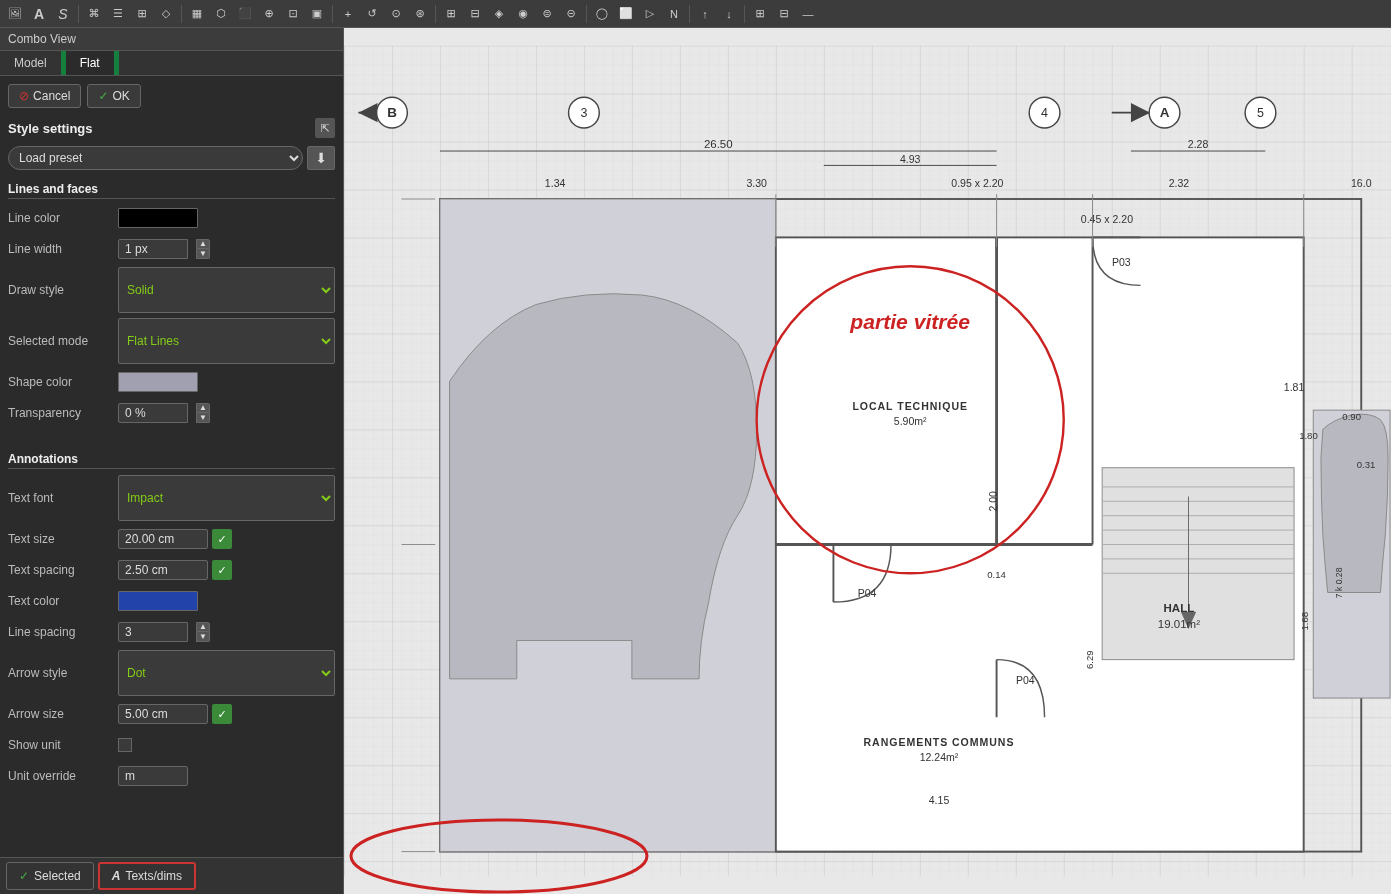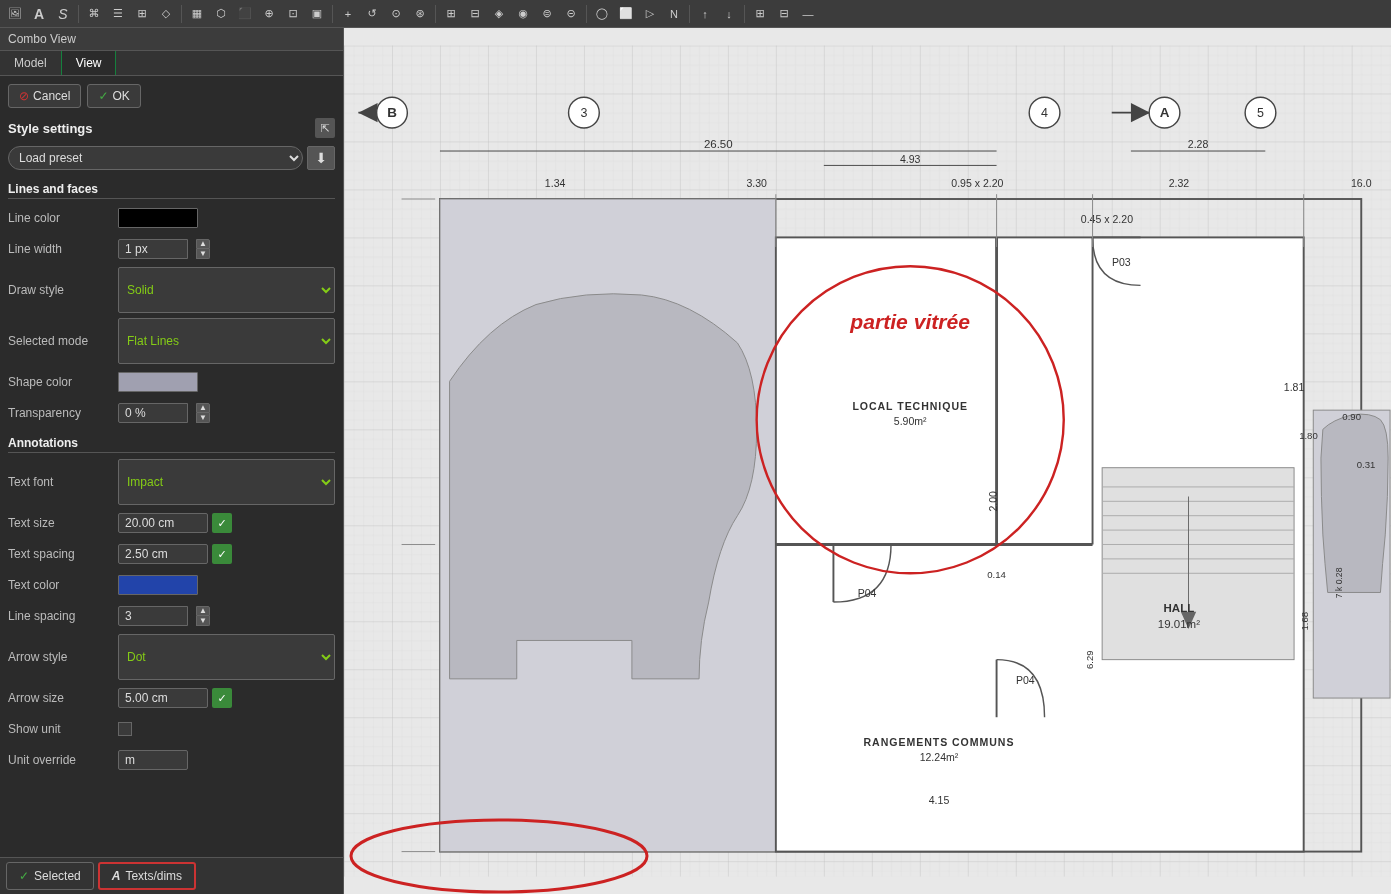--- a/index.html
+++ b/index.html
@@ -14,21 +14,21 @@
     #main { display: flex; flex: 1; overflow: hidden; }
 
     
     #left-panel { width: 344px; background: #2b2b2b; border-right: 1px solid #555; display: flex; flex-direction: column; flex-shrink: 0; overflow: hidden; }
 
     
     #combo-header { background: #3c3c3c; padding: 4px 8px; font-size: 12px; color: #ccc; border-bottom: 1px solid #555; }
 
     
     #tabs { display: flex; background: #333; border-bottom: 1px solid #555; }
-    .tab { padding: 5px 14px; font-size: 12px; cursor: pointer; color: #ccc; border-right: 1px solid #15803d; }
+    .tab { padding: 5px 14px; font-size: 12px; cursor: pointer; color: #ccc; border-right: 5px solid #15803d; }
     .tab.active { background: #2b2b2b; color: #fff; }
 
     
     #panel-content { flex: 1; overflow-y: auto; padding: 8px; }
 
     
     #btn-row { display: flex; gap: 6px; margin-bottom: 10px; }
     .panel-btn { display: flex; align-items: center; gap: 4px; padding: 4px 10px; border-radius: 3px; border: 1px solid #666; font-size: 12px; cursor: pointer; color: #ddd; }
     .btn-cancel { background: #3a3a3a; }
     .btn-ok { background: #3a3a3a; }
@@ -128,21 +128,21 @@
 </div>
 
 <div id="main">
 
   <div id="left-panel">
     <div id="combo-header">
       <span>Combo View</span>
     </div>
     <div id="tabs">
       <div class="tab">Model</div>
-      <div class="tab active">View</div>
+      <div class="tab active">Flat</div>
     </div>
 
     <div id="panel-content">
 
       <div id="btn-row">
         <button class="panel-btn btn-cancel">
           <span style="color:#cc3333;">⊘</span>
           <span>Cancel</span>
         </button>
         <button class="panel-btn btn-ok">
@@ -218,21 +218,21 @@
           <div class="input-with-spinner">
             <input type="text" class="input-num" value="0 %" style="">
             <div class="spinner-col">
               <button class="spin-btn">▲</button>
               <button class="spin-btn">▼</button>
             </div>
           </div>
         </div>
       </div>
 
-      <div class="group-title" style="margin-top:10px;">Annotations</div>
+      <div class="group-title" style="margin-top:26px;">Annotations</div>
 
       <div class="form-row">
         <span class="form-label">Text font</span>
         <div class="form-control">
           <select class="select-field">
             <option>Impact</option>
           </select>
         </div>
       </div>
 

